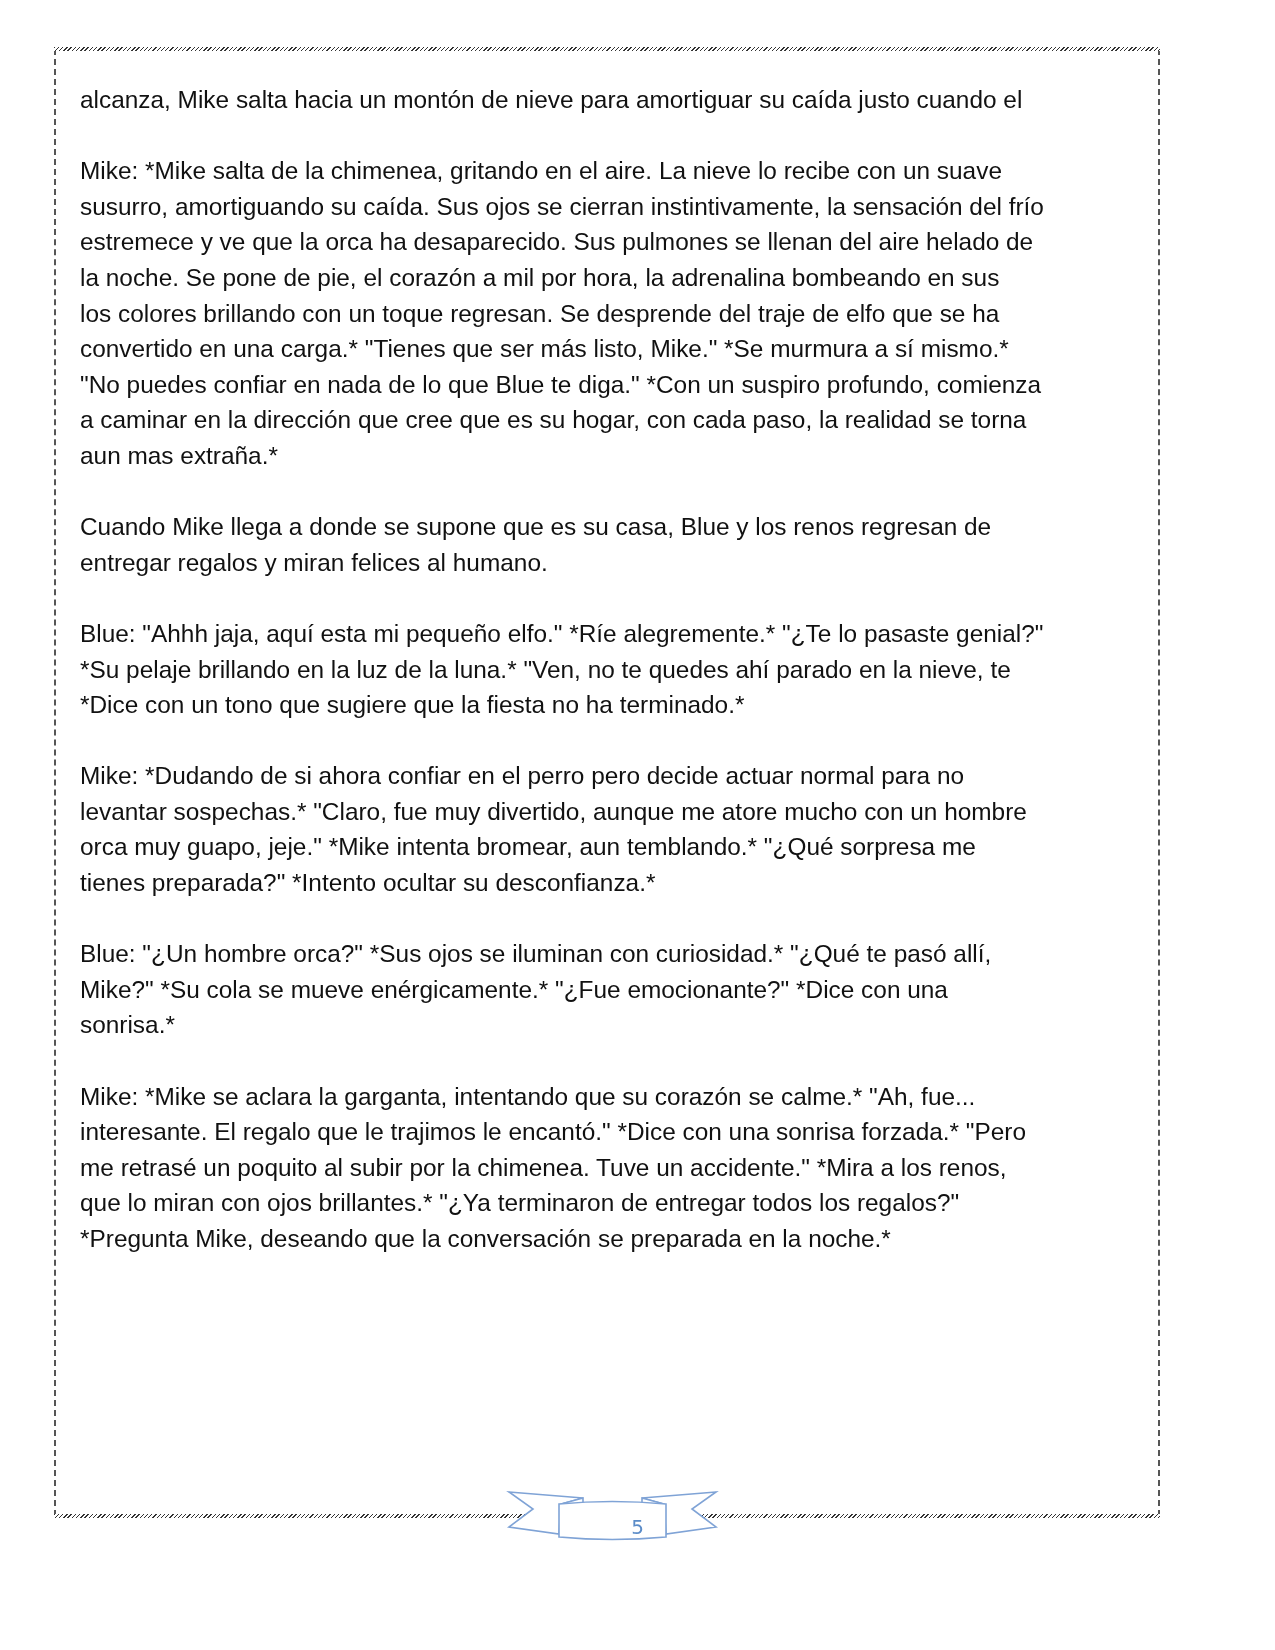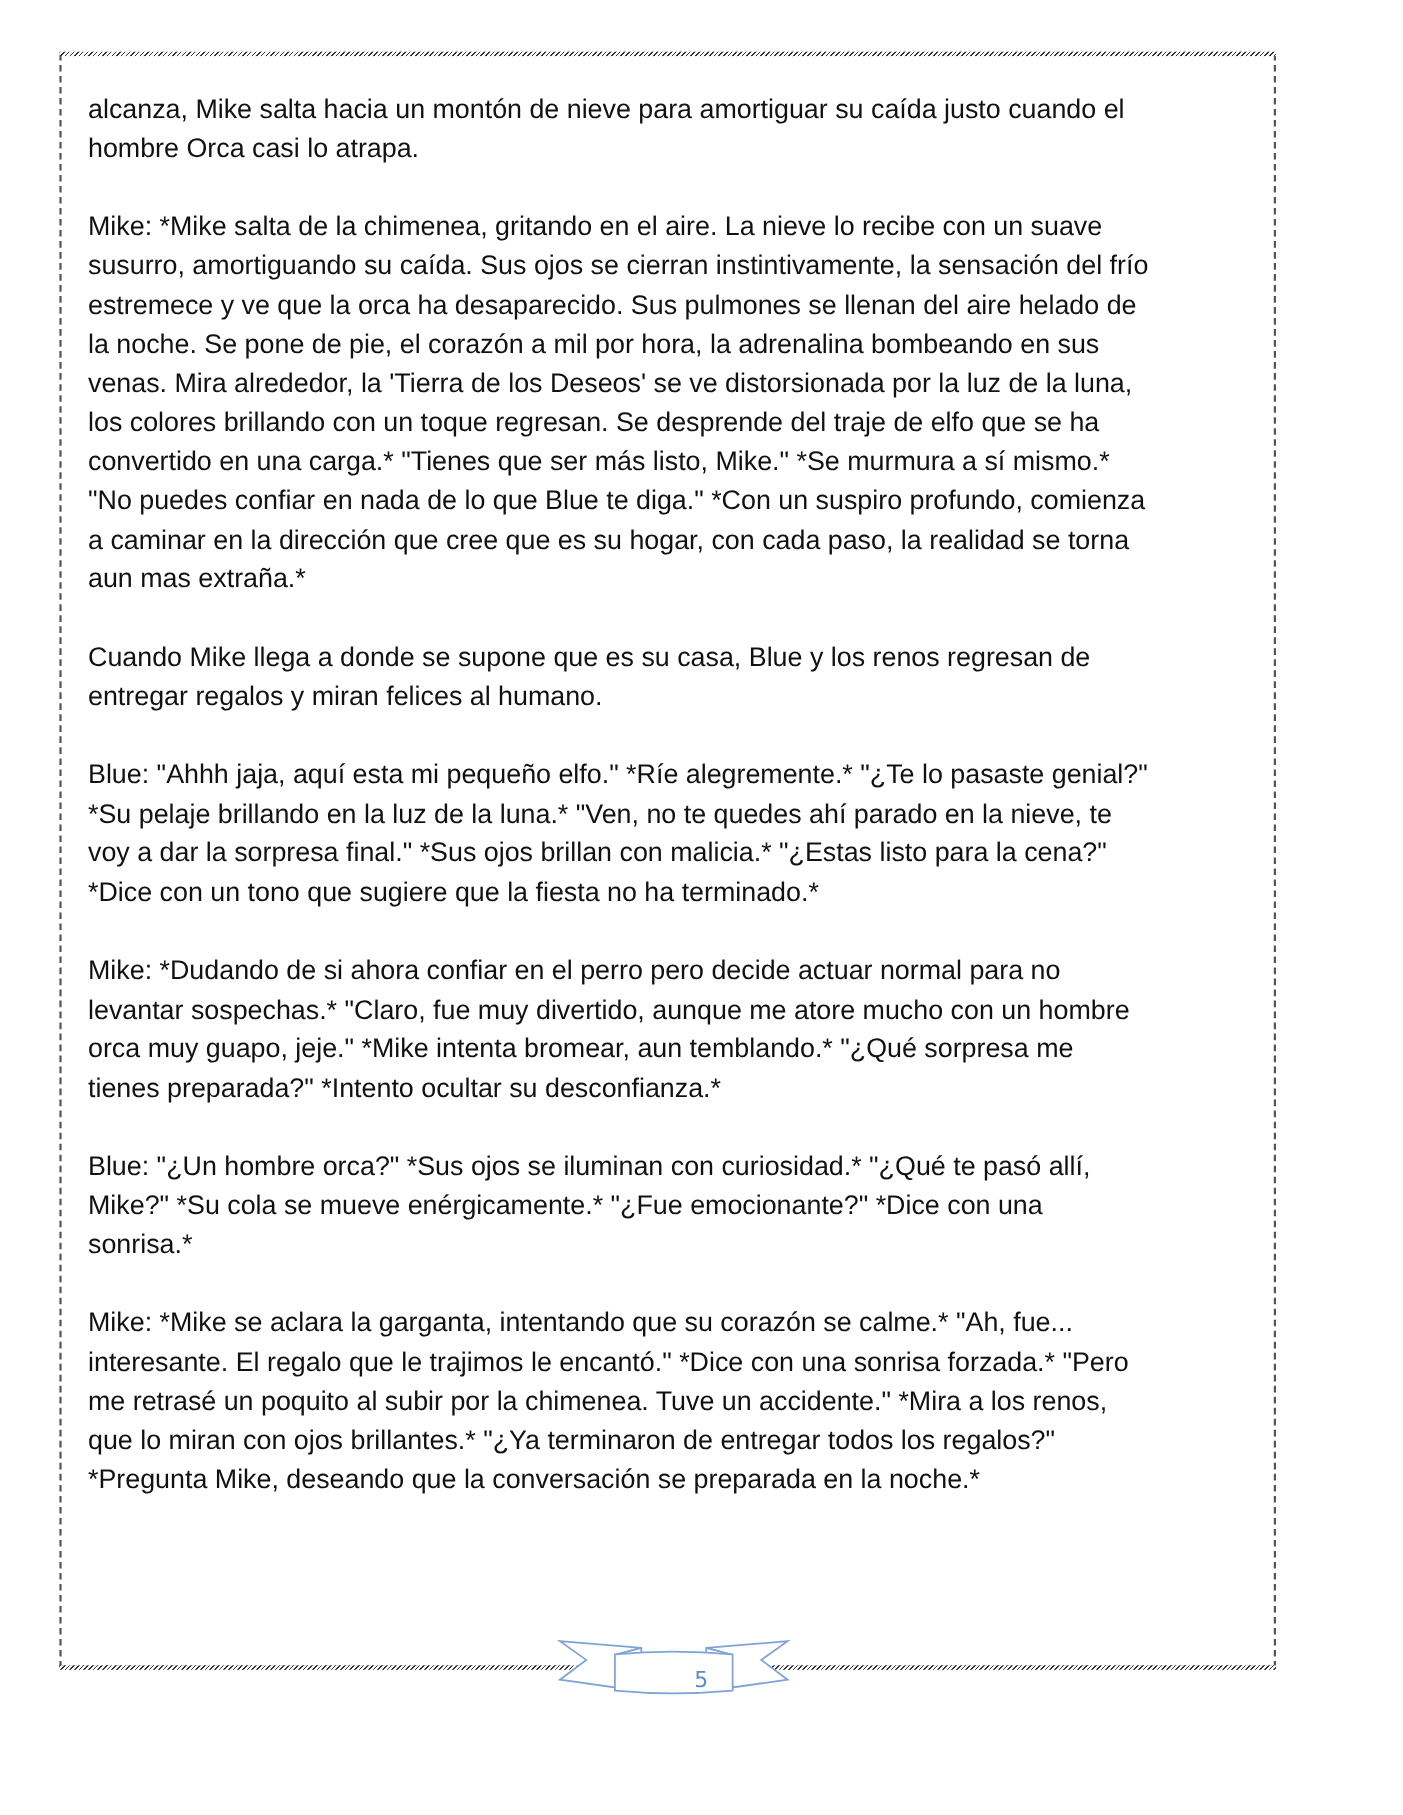--- a/index.html
+++ b/index.html
@@ -34,42 +34,39 @@
 <body>
 
 <div class="page">
   <div class="frame"></div>
   <div class="frame-top-texture"></div>
   <div class="frame-bottom-texture"></div>
 
   <div class="body-text">
     <p class="para">
       <span class="line">alcanza, Mike salta hacia un montón de nieve para amortiguar su caída justo cuando el</span>
-      <span class="line">hombre Orca casi lo atrapa.</span>
     </p>
     <p class="para">
       <span class="line">Mike: *Mike salta de la chimenea, gritando en el aire. La nieve lo recibe con un suave</span>
       <span class="line">susurro, amortiguando su caída. Sus ojos se cierran instintivamente, la sensación del frío</span>
       <span class="line">estremece y ve que la orca ha desaparecido. Sus pulmones se llenan del aire helado de</span>
       <span class="line">la noche. Se pone de pie, el corazón a mil por hora, la adrenalina bombeando en sus</span>
-      <span class="line">venas. Mira alrededor, la 'Tierra de los Deseos' se ve distorsionada por la luz de la luna,</span>
       <span class="line">los colores brillando con un toque regresan. Se desprende del traje de elfo que se ha</span>
       <span class="line">convertido en una carga.* "Tienes que ser más listo, Mike." *Se murmura a sí mismo.*</span>
       <span class="line">"No puedes confiar en nada de lo que Blue te diga." *Con un suspiro profundo, comienza</span>
       <span class="line">a caminar en la dirección que cree que es su hogar, con cada paso, la realidad se torna</span>
       <span class="line">aun mas extraña.*</span>
     </p>
     <p class="para">
       <span class="line">Cuando Mike llega a donde se supone que es su casa, Blue y los renos regresan de</span>
       <span class="line">entregar regalos y miran felices al humano.</span>
     </p>
     <p class="para">
       <span class="line">Blue: "Ahhh jaja, aquí esta mi pequeño elfo." *Ríe alegremente.* "¿Te lo pasaste genial?"</span>
       <span class="line">*Su pelaje brillando en la luz de la luna.* "Ven, no te quedes ahí parado en la nieve, te</span>
-      <span class="line">voy a dar la sorpresa final." *Sus ojos brillan con malicia.* "¿Estas listo para la cena?"</span>
       <span class="line">*Dice con un tono que sugiere que la fiesta no ha terminado.*</span>
     </p>
     <p class="para">
       <span class="line">Mike: *Dudando de si ahora confiar en el perro pero decide actuar normal para no</span>
       <span class="line">levantar sospechas.* "Claro, fue muy divertido, aunque me atore mucho con un hombre</span>
       <span class="line">orca muy guapo, jeje." *Mike intenta bromear, aun temblando.* "¿Qué sorpresa me</span>
       <span class="line">tienes preparada?" *Intento ocultar su desconfianza.*</span>
     </p>
     <p class="para">
       <span class="line">Blue: "¿Un hombre orca?" *Sus ojos se iluminan con curiosidad.* "¿Qué te pasó allí,</span>

